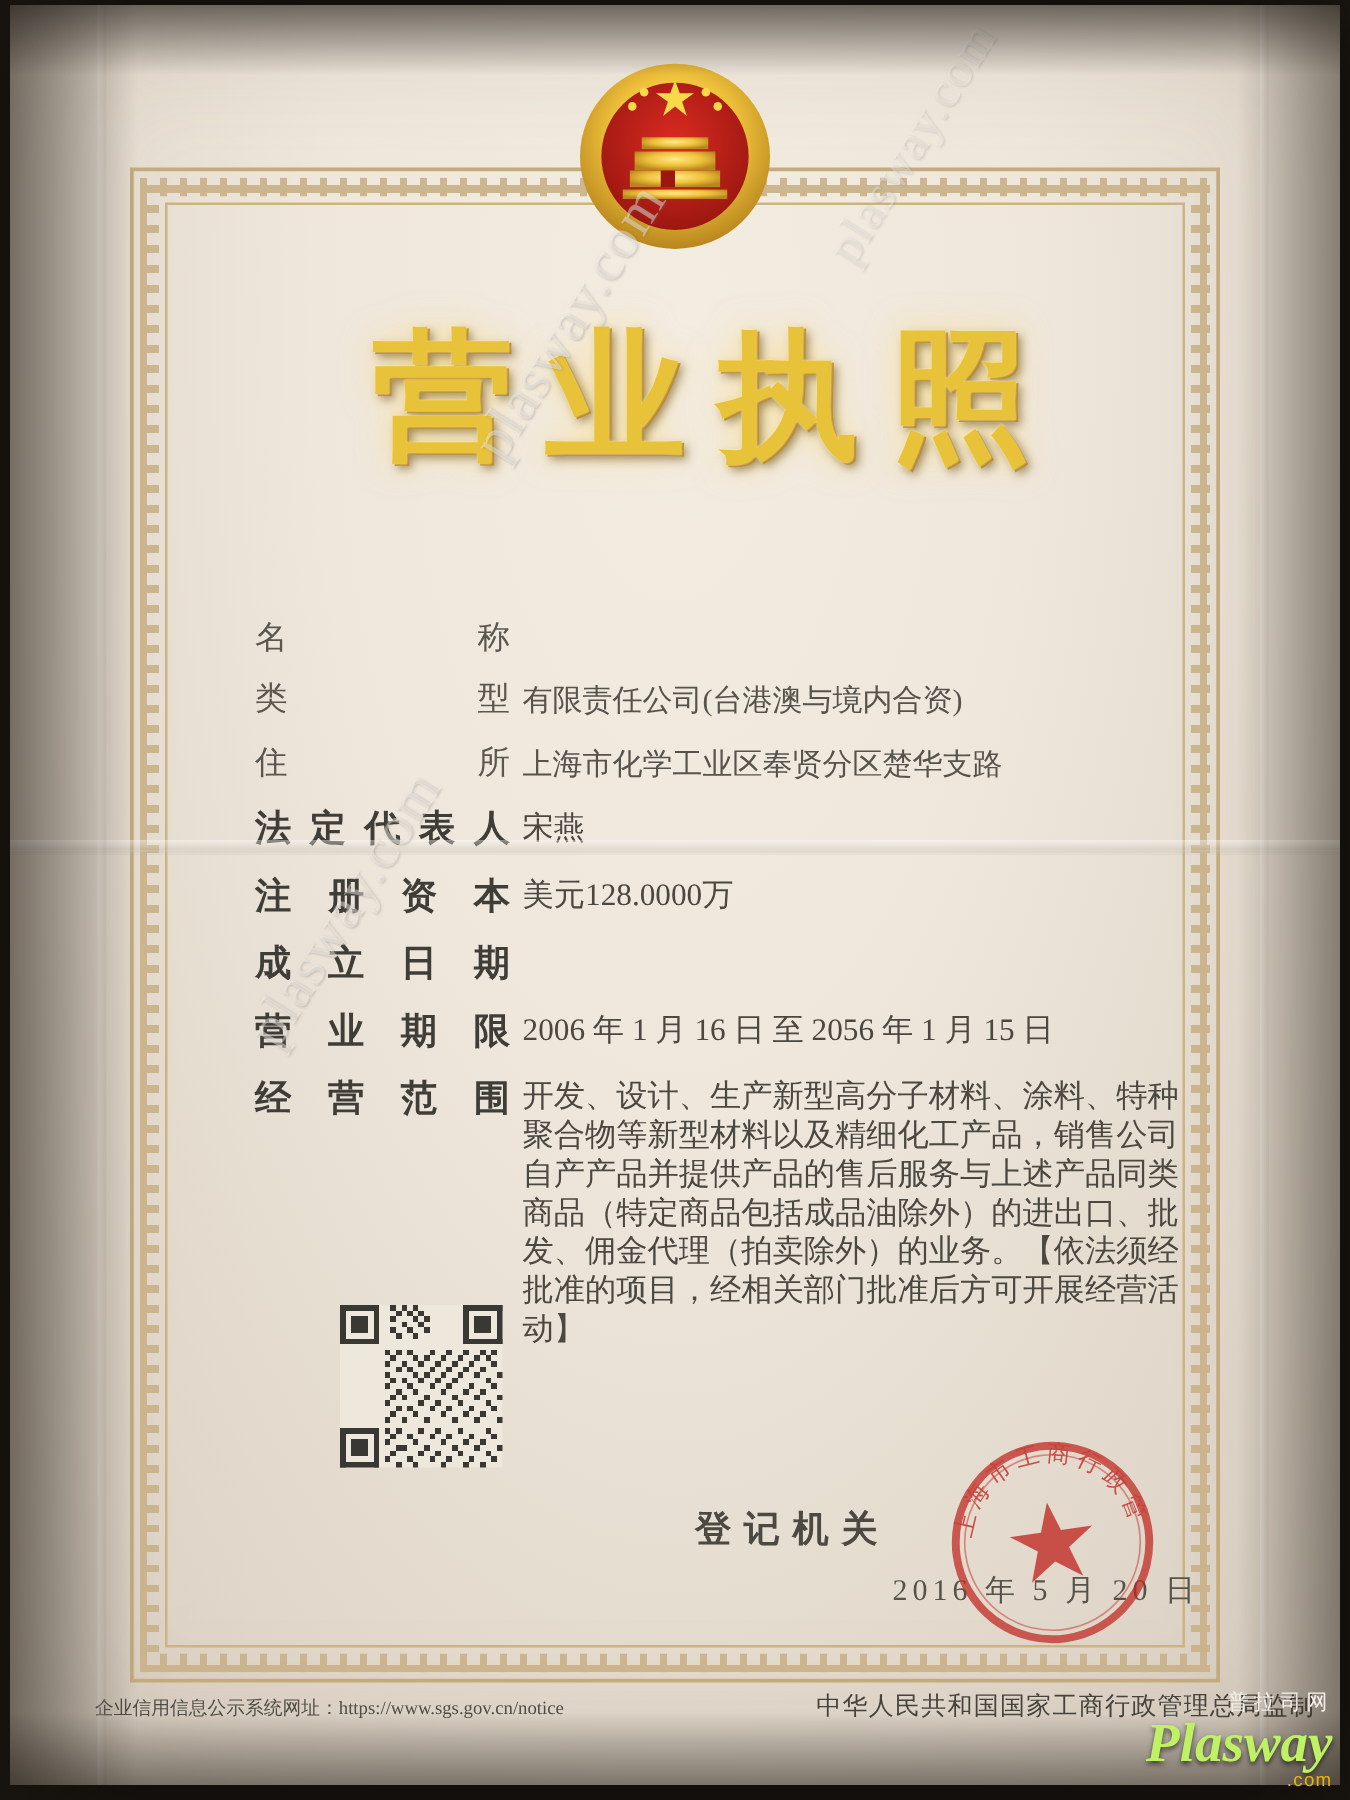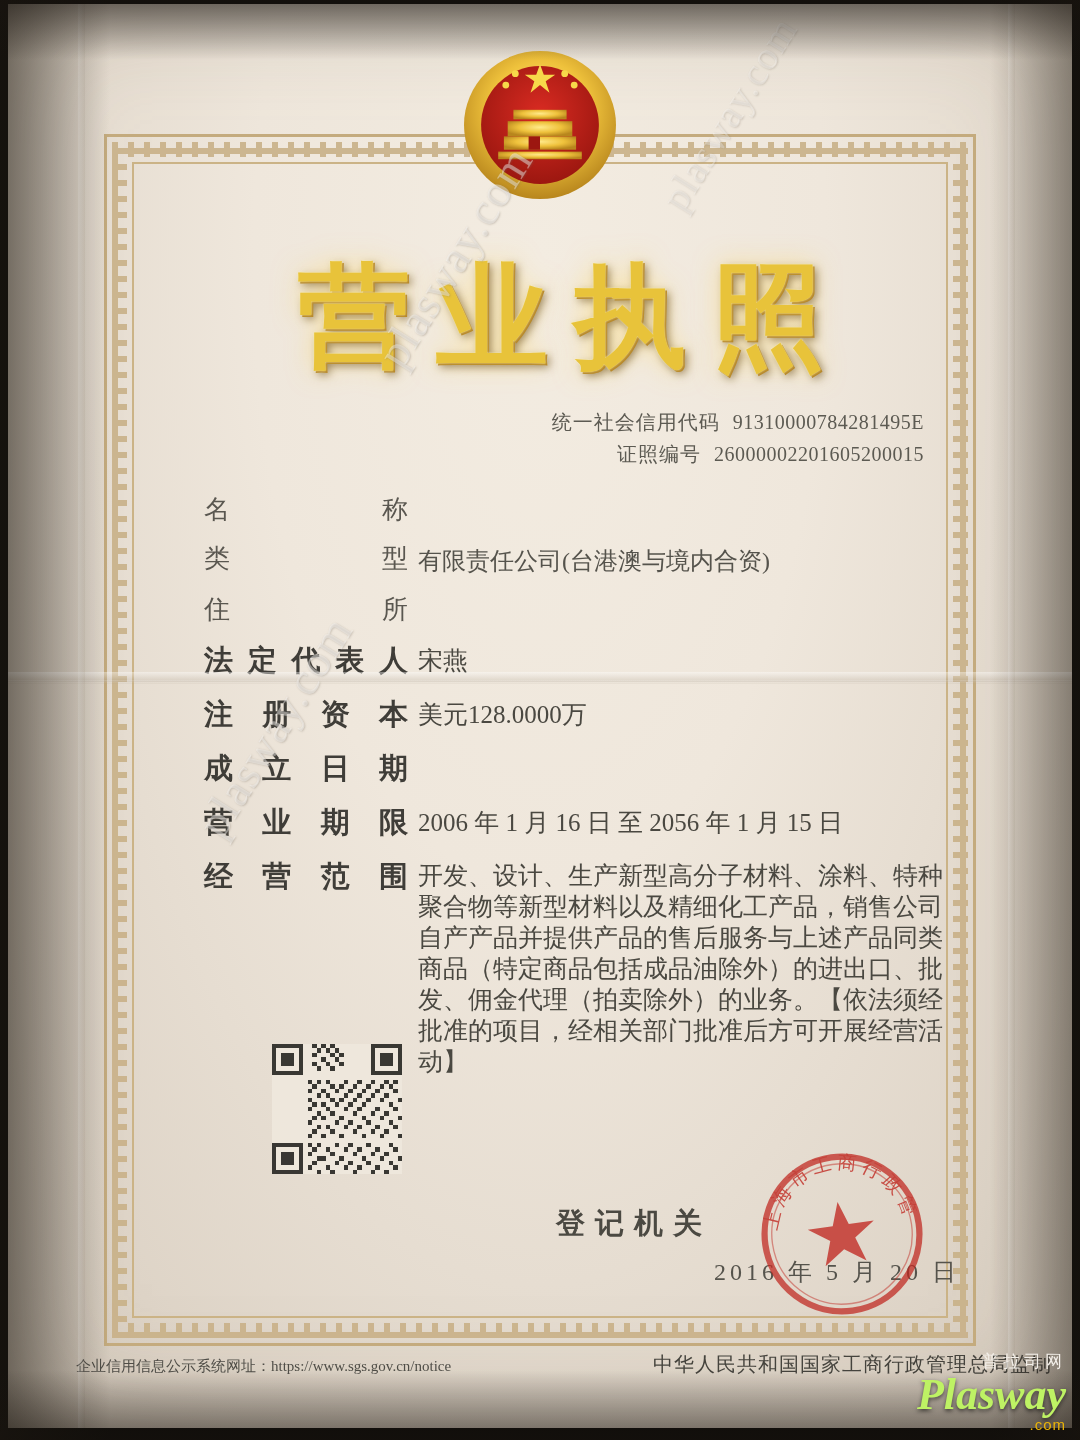--- a/index.html
+++ b/index.html
@@ -351,30 +351,20 @@
           <circle cx="126" cy="46" r="3.6"></circle>
           <circle cx="136" cy="58" r="3.6"></circle>
         </g>
 
         <rect x="56" y="128" width="88" height="8" fill="url(#gold)"></rect>
       </svg>
     </div>
 
     <div class="title">营业执照</div>
 
-    <div class="codes">
-      <div>
-        <span class="lbl">统一社会信用代码</span>
-        <span class="val">91310000784281495E</span>
-      </div>
-      <div>
-        <span class="lbl">证照编号</span>
-        <span class="val">26000002201605200015</span>
-      </div>
-    </div>
 
     <div class="fields">
 
       <div class="row small">
         <div class="label">
           <span>名</span>
           <span>称</span>
         </div>
       </div>
 
@@ -384,20 +374,21 @@
           <span>型</span>
         </div>
         <div class="value">有限责任公司(台港澳与境内合资)</div>
       </div>
 
       <div class="row small">
         <div class="label">
           <span>住</span>
           <span>所</span>
         </div>
+        <div class="value">上海市化学工业区奉贤分区楚华支路</div>
       </div>
 
       <div class="row bold">
         <div class="label">
           <span>法</span>
           <span>定</span>
           <span>代</span>
           <span>表</span>
           <span>人</span>
         </div>

